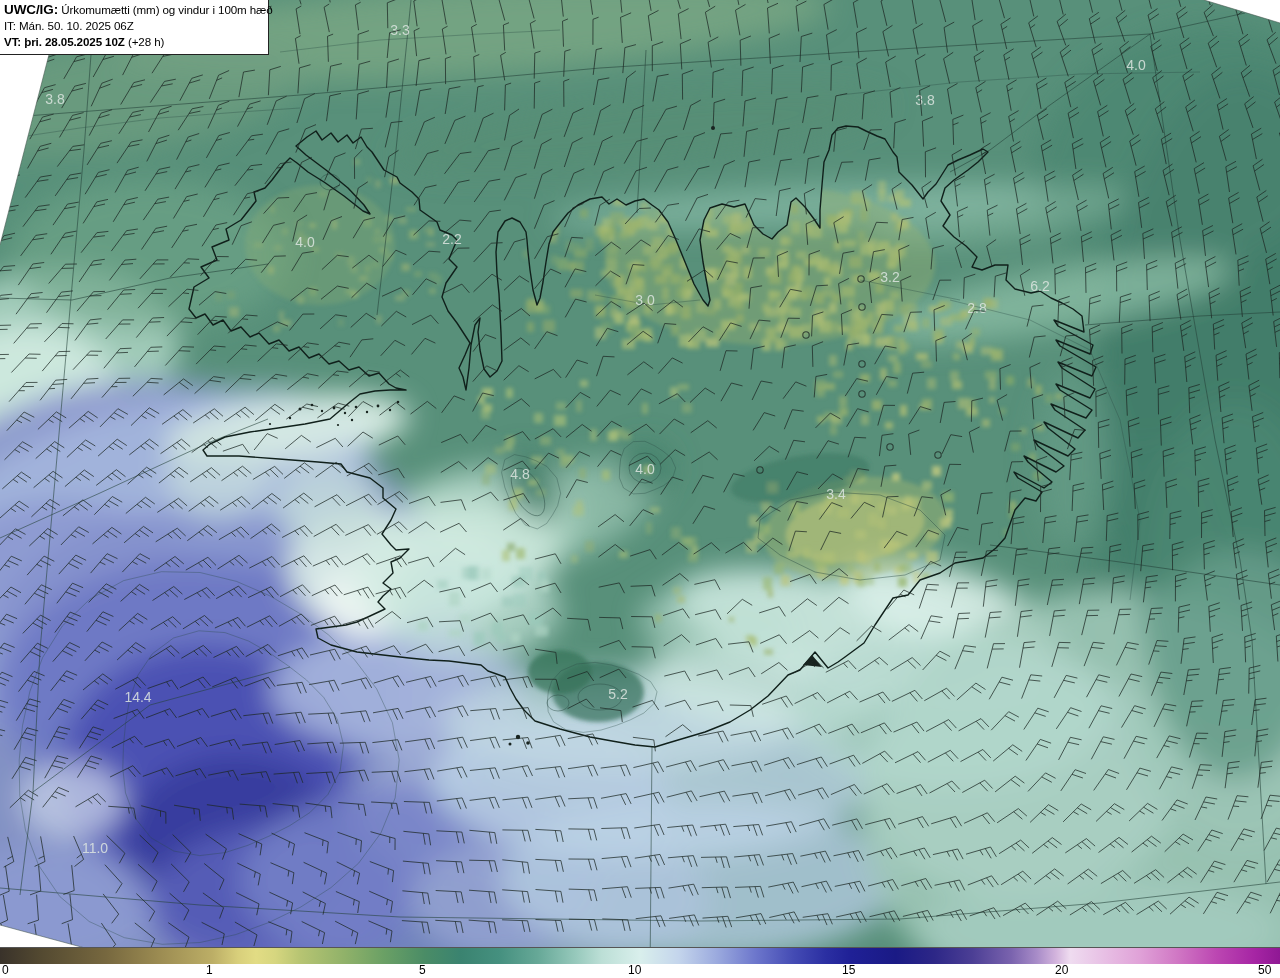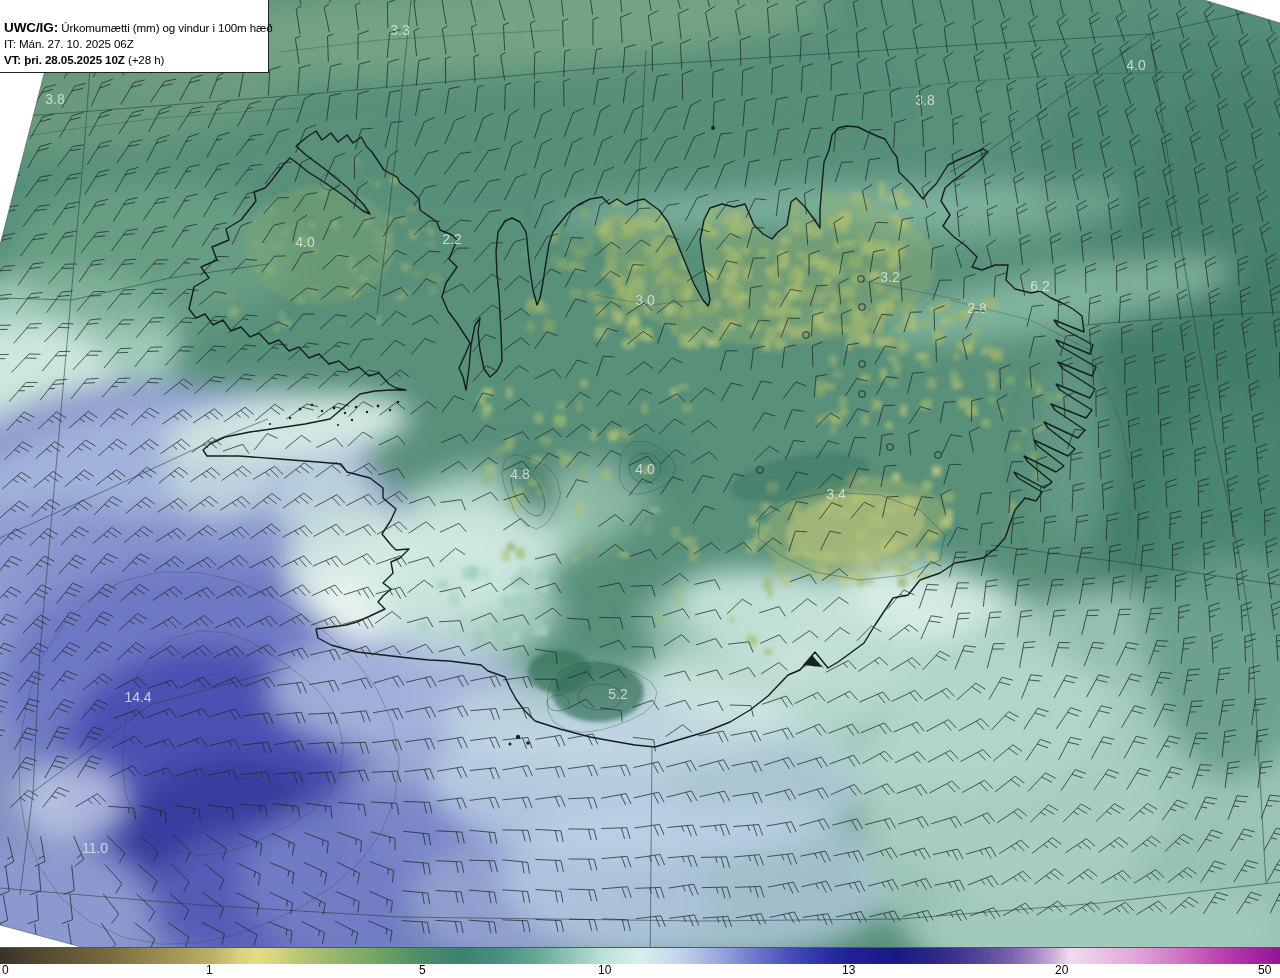--- a/index.html
+++ b/index.html
@@ -1,18 +1,18 @@
 <!DOCTYPE html>
 <html><head><meta charset="utf-8">
 <style>
 html,body{margin:0;padding:0;width:1280px;height:978px;overflow:hidden;background:#fff;
 font-family:"Liberation Sans",sans-serif;}
 #map{position:relative;width:1280px;height:978px;}
 #tbox{position:absolute;left:0;top:0;width:264px;height:52px;background:#fff;
-border-right:1px solid #222;border-bottom:1px solid #222;padding:20px 0 0 4px;z-index:5;
+border-right:1px solid #222;border-bottom:1px solid #222;padding:2px 0 0 4px;z-index:5;
 font-size:11.6px;line-height:15.8px;letter-spacing:-0.1px;color:#000;white-space:nowrap;}
 .cl{position:absolute;top:963px;font-size:12px;color:#000;z-index:6;}
 </style></head>
 <body>
 <div id="map">
 <svg width="1280" height="978" viewBox="0 0 1280 978">
 <defs>
 <linearGradient id="cb" x1="0" y1="0" x2="1" y2="0">
           <stop offset="0.0%" stop-color="#39322a"></stop>
 <stop offset="3.3%" stop-color="#544a31"></stop>
@@ -2007,24 +2007,24 @@
 <polygon points="1204,0 1280,0 1280,23" fill="#ffffff"></polygon>
 <polygon points="0,925 85,948 0,948" fill="#ffffff"></polygon>
 <path d="M63 0 L0 245 M1204 0 L1280 23 M0 925 L85 948" fill="none" stroke="#44544c" stroke-width="1" stroke-opacity="0.55"></path>
 
 <rect x="0" y="947" width="1280" height="1" fill="#555555"></rect>
 <rect x="0" y="948" width="1280" height="16" fill="url(#cb)"></rect>
 <rect x="0" y="964" width="1280" height="14" fill="#ffffff"></rect>
 </svg>
 <div id="tbox">
 <div><b style="font-size:13.5px">UWC/IG:</b> Úrkomumætti (mm) og vindur i 100m hæð</div>
-<div>IT: Mán. 27. 10. 2025 06Z</div>
+<div>IT: Mán. 50. 10. 2025 06Z</div>
 <div><b>VT: þri. 28.05.2025 10Z</b> (+28 h)</div>
 </div>
 
 <div class="cl" style="left:2px">0</div>
 <div class="cl" style="left:206px">1</div>
 <div class="cl" style="left:419px">5</div>
-<div class="cl" style="left:598px">10</div>
-<div class="cl" style="left:842px">13</div>
+<div class="cl" style="left:628px">10</div>
+<div class="cl" style="left:842px">15</div>
 <div class="cl" style="left:1055px">20</div>
 <div class="cl" style="left:1258px">50</div>
 
 </div>
 </body></html>

